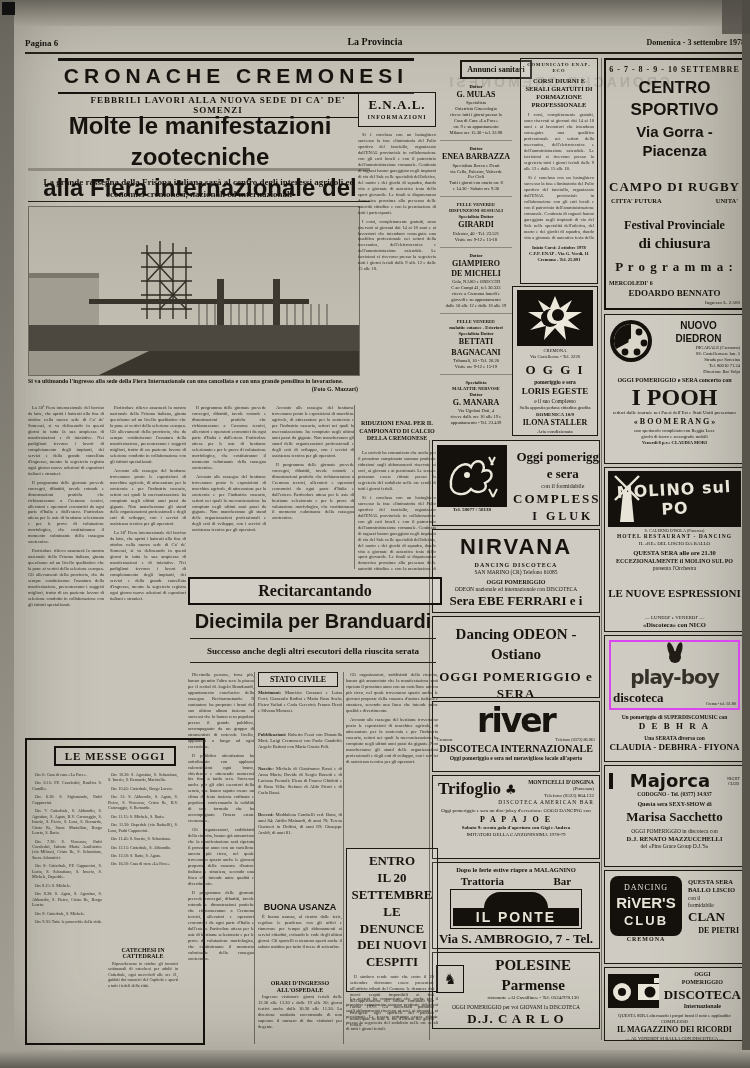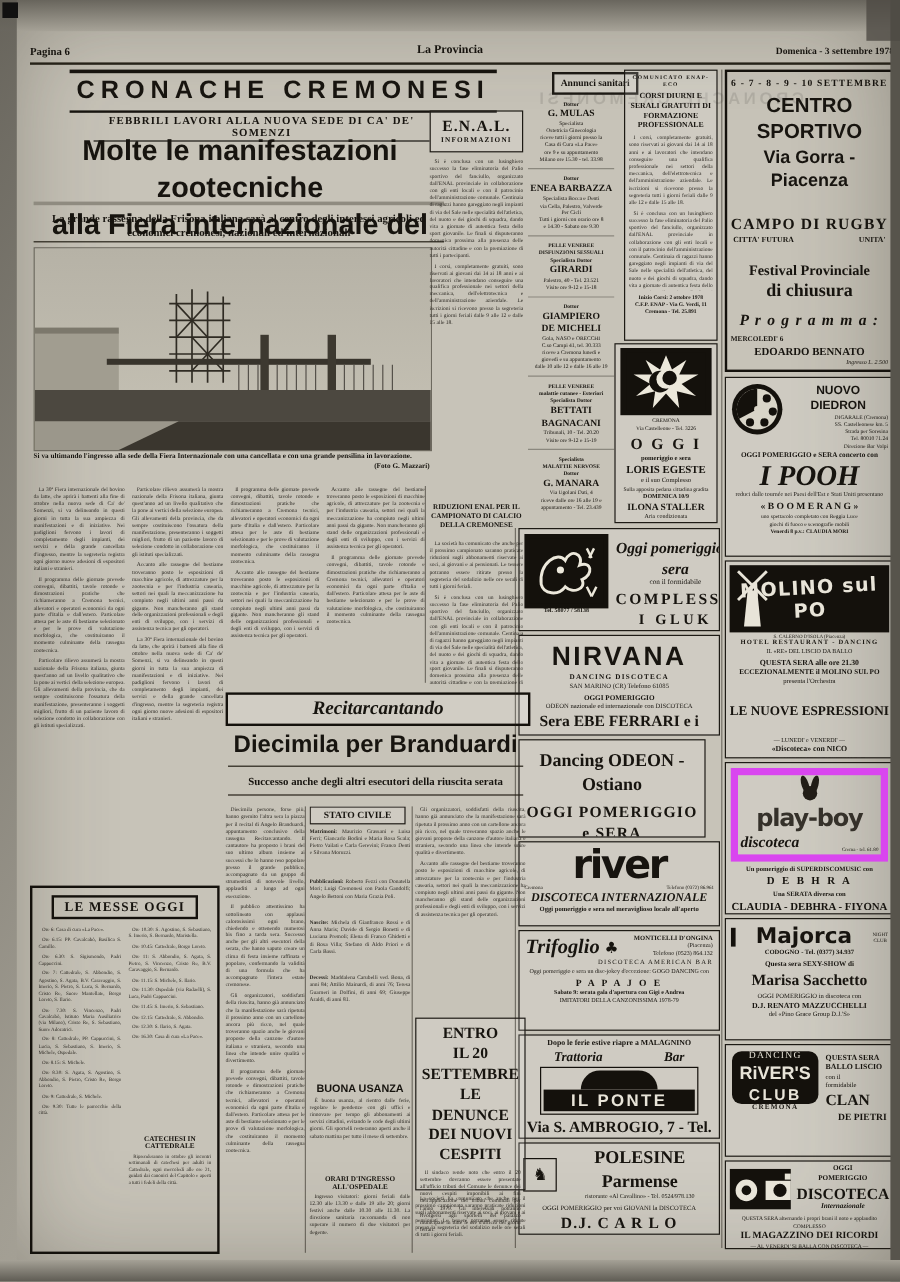--- a/index.html
+++ b/index.html
@@ -3,21 +3,21 @@
 <meta charset="utf-8">
 <style>
   html,body{margin:0;padding:0}
   body{background:#6f6c63;width:750px;height:1068px;position:relative;overflow:hidden;
        font-family:"Liberation Serif",serif;color:var(--ink,#17140f)}
   .abs{position:absolute}
   .page{left:0;top:0;width:750px;height:1068px;background:var(--paper,#c7c3b8);
         box-shadow:inset 0 0 90px rgba(55,50,40,.45)}
   .edge{background:linear-gradient(#5e5b53,#a5a196);opacity:.85}
   .c{text-align:center}.r{text-align:right}
-  .b{font-weight:bold}.i{font-style:italic}
+  .b{font-weight:bold}.i{}
   .sans{font-family:"Liberation Sans",sans-serif}
   .mono{font-family:"DejaVu Sans",sans-serif}
   .pre{white-space:pre-line}
   .greek{font-size:4.6px;line-height:1.3;text-align:justify;color:#2b2822;overflow:hidden;word-break:break-word}
   .greek span{display:block;margin-bottom:3px;text-indent:4px}
   .box{border:1px solid #1d1a14;background:rgba(255,255,255,.14);box-sizing:border-box}
   .hairline{background:#262218}
   .vrule{width:1px;background:rgba(30,26,18,.5)}
   .ad{box-sizing:border-box;overflow:hidden}
   .ln{display:block;line-height:1.3}
@@ -273,21 +273,21 @@
     <span class="ln sans b ls2" style="font-size:22px">NIRVANA</span>
     <span class="ln b f6 ls1">DANCING   DISCOTECA</span>
     <span class="ln f55">SAN MARINO (CR)   Telefono 61085</span>
     <span class="ln b f6" style="margin-top:2px">OGGI POMERIGGIO</span>
     <span class="ln f55">ODEON nazionale ed internazionale con DISCOTECA</span>
     <span class="ln b f7">Sera  EBE FERRARI  e  i CARAVAN FOLK</span>
     <span class="ln f55" style="border-top:1px solid #2a261e;margin-top:2px;padding-top:2px">Domani sera in funzione dalle 21</span>
 
   </div>
 
-  <div class="abs ad box c" style="left:432px;top:616px;width:156px;height:82px;padding:8px 3px">
+  <div class="abs ad box c" style="left:432px;top:616px;width:168px;height:82px;padding:8px 3px">
     <span class="ln b" style="font-size:15px">Dancing ODEON - Ostiano</span>
     <span class="ln b f7 ls1" style="margin-top:5px">OGGI POMERIGGIO e SERA</span>
     <span class="ln b f10 ls3" style="margin-top:4px">D A N Z E</span>
 
   </div>
 
   <div class="abs ad box c" style="left:432px;top:701px;width:168px;height:71px;padding:2px 4px">
     <span class="ln mono" style="font-size:33px;font-weight:900;letter-spacing:-2px;line-height:1">river</span>
     <div style="display:flex;justify-content:space-between">
       <span class="f4">Cremona</span>
@@ -427,21 +427,21 @@
     <span class="ln b f6">ECCEZIONALMENTE il MOLINO SUL PO</span>
     <span class="ln f55">presenta l'Orchestra</span>
     <span class="ln b f11" style="margin:14px 0">LE NUOVE ESPRESSIONI</span>
     <span class="ln f5">— LUNEDI' e VENERDI' —</span>
     <span class="ln b f65">«Discoteca»  con  NICO</span>
     <span class="ln f45">— MARTEDI' - MERCOLEDI' e GIOVEDI' (dalle 8) —</span>
     <span class="ln b f7 ls1">I  D I S C E P O L I</span>
   </div>
 
   <div class="abs ad box c" style="left:604px;top:635px;width:141px;height:127px;padding:4px">
-    <div style="border:6px solid #d946ef;padding:2px;position:relative">
+    <div style="border:2px solid #d946ef;padding:2px;position:relative">
       <svg width="30" height="22" style="display:block;margin:-2px auto 0">
         <ellipse cx="11" cy="8" rx="3" ry="8" fill="#211d16" transform="rotate(-18 11 8)"></ellipse>
         <ellipse cx="19" cy="8" rx="3" ry="8" fill="#211d16" transform="rotate(14 19 8)"></ellipse>
         <circle cx="15" cy="15" r="6" fill="#211d16"></circle>
       </svg>
       <span class="ln mono" style="font-weight:900;font-size:20px;letter-spacing:-1px;color:#35312a">play-boy</span>
       <div style="display:flex;justify-content:space-between;align-items:flex-end">
         <span class="b i f7">discoteca</span>
         <span class="f4">Crema - tel. 61.80</span>
       </div>
@@ -464,21 +464,21 @@
     <span class="ln b f55">CODOGNO - Tel. (0377) 34.937</span>
     <span class="ln b f6" style="margin-top:3px">Questa sera SEXY-SHOW di</span>
     <span class="ln b" style="font-size:13px">Marisa Sacchetto</span>
     <span class="ln f55" style="margin-top:2px">OGGI POMERIGGIO in discoteca con</span>
     <span class="ln b f65">D.J. RENATO MAZZUCCHELLI</span>
     <span class="ln f55">del «Pino Grace Group D.J.'S»</span>
   </div>
 
   <div class="abs ad box" style="left:604px;top:870px;width:141px;height:94px;padding:5px;display:flex;gap:6px">
     <div>
-      <div class="blacklogo c" style="width:72px;height:44px;border-radius:8px;flex-direction:column;display:flex">
+      <div class="blacklogo c" style="width:72px;height:60px;border-radius:8px;flex-direction:column;display:flex">
         <span class="ln f8 ls1">DANCING</span>
         <span class="ln sans b" style="font-size:15px">RiVER'S</span>
         <span class="ln sans b f13 ls2">CLUB</span>
       </div>
       <span class="ln b f6 c ls1">CREMONA</span>
     </div>
     <div style="flex:1;padding-top:2px">
       <span class="ln b f65">QUESTA SERA</span>
       <span class="ln b f65">BALLO LISCIO</span>
       <span class="ln f55">con il</span>
@@ -504,21 +504,21 @@
         <span class="ln b f6">POMERIGGIO</span>
         <span class="ln b f7">DISCOTECA</span>
         <span class="ln b i f6">Internazionale</span>
       </div>
     </div>
     <span class="ln f45" style="margin-top:2px">QUESTA SERA alternando i propri brani il noto e applaudito COMPLESSO</span>
     <span class="ln b f8">IL MAGAZZINO DEI RICORDI</span>
     <span class="ln f45">—  AL VENERDI' SI BALLA CON DISCOTECA  —</span>
   </div>
 
-  <div class="abs" style="left:25px;top:738px;width:158px;height:307px;border:2px solid #14110c;box-sizing:border-box;padding:6px 5px">
+  <div class="abs" style="left:25px;top:738px;width:180px;height:307px;border:2px solid #14110c;box-sizing:border-box;padding:6px 5px">
     <div class="c b f11 ls1" style="border:2px solid #14110c;width:118px;margin:0 auto 6px;padding:2px 0">LE MESSE OGGI</div>
     <div style="display:flex;gap:6px">
       <div class="greek" style="width:70px;height:262px;font-size:4.2px">
           <div class="messe-item">Ore 6: Casa di cura «La Pace».</div>
           <div class="messe-item">Ore 6.15: PP. Cavalcabò, Basilica S. Camillo.</div>
           <div class="messe-item">Ore 6.30: S. Sigismondo, Padri Cappuccini.</div>
           <div class="messe-item">Ore 7: Cattedrale, S. Abbondio, S. Agostino, S. Agata, B.V. Caravaggio, S. Imerio, S. Pietro, S. Luca, S. Bernardo, Cristo Re, Suore Mantellate, Borgo Loreto, S. Ilario.</div>
           <div class="messe-item">Ore 7.30: S. Vincenzo, Padri Cavalcabò, Istituto Maria Ausiliatrice (via Milano), Cristo Re, S. Sebastiano, Suore Adoratrici.</div>
           <div class="messe-item">Ore 8: Cattedrale, PP. Cappuccini, S. Lucia, S. Sebastiano, S. Imerio, S. Michele, Ospedale.</div>
           <div class="messe-item">Ore 8.15: S. Michele.</div>

